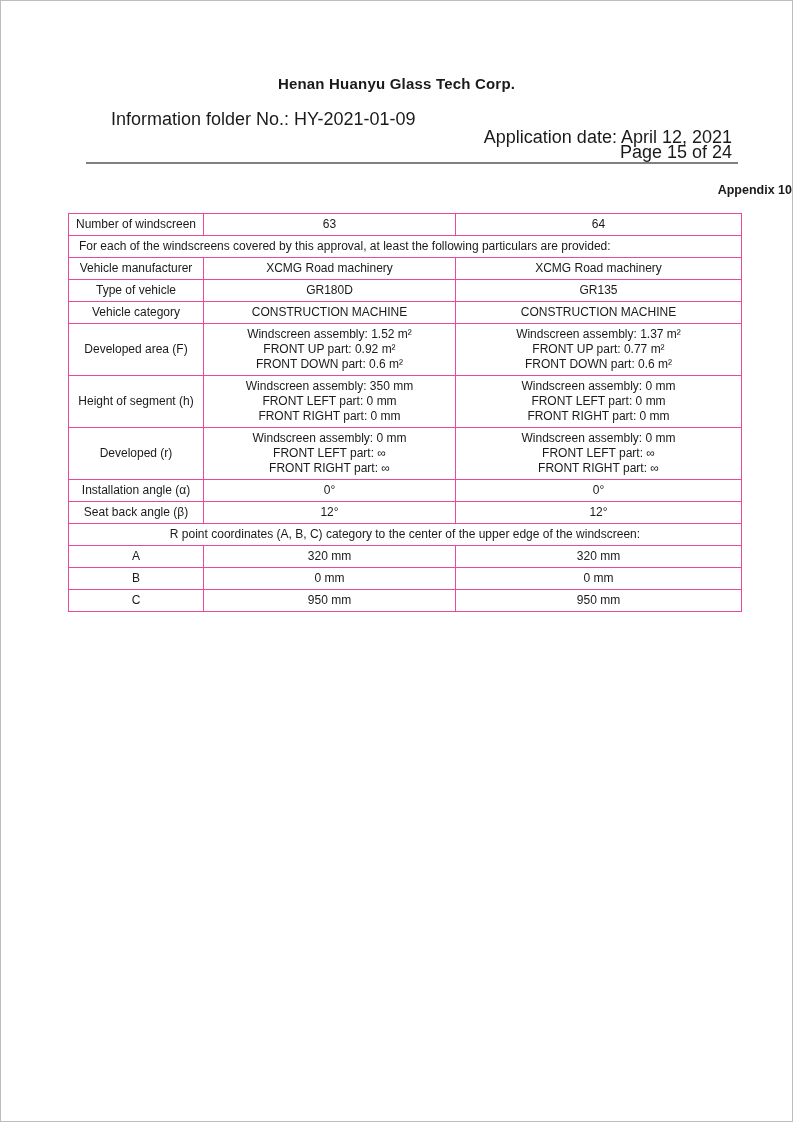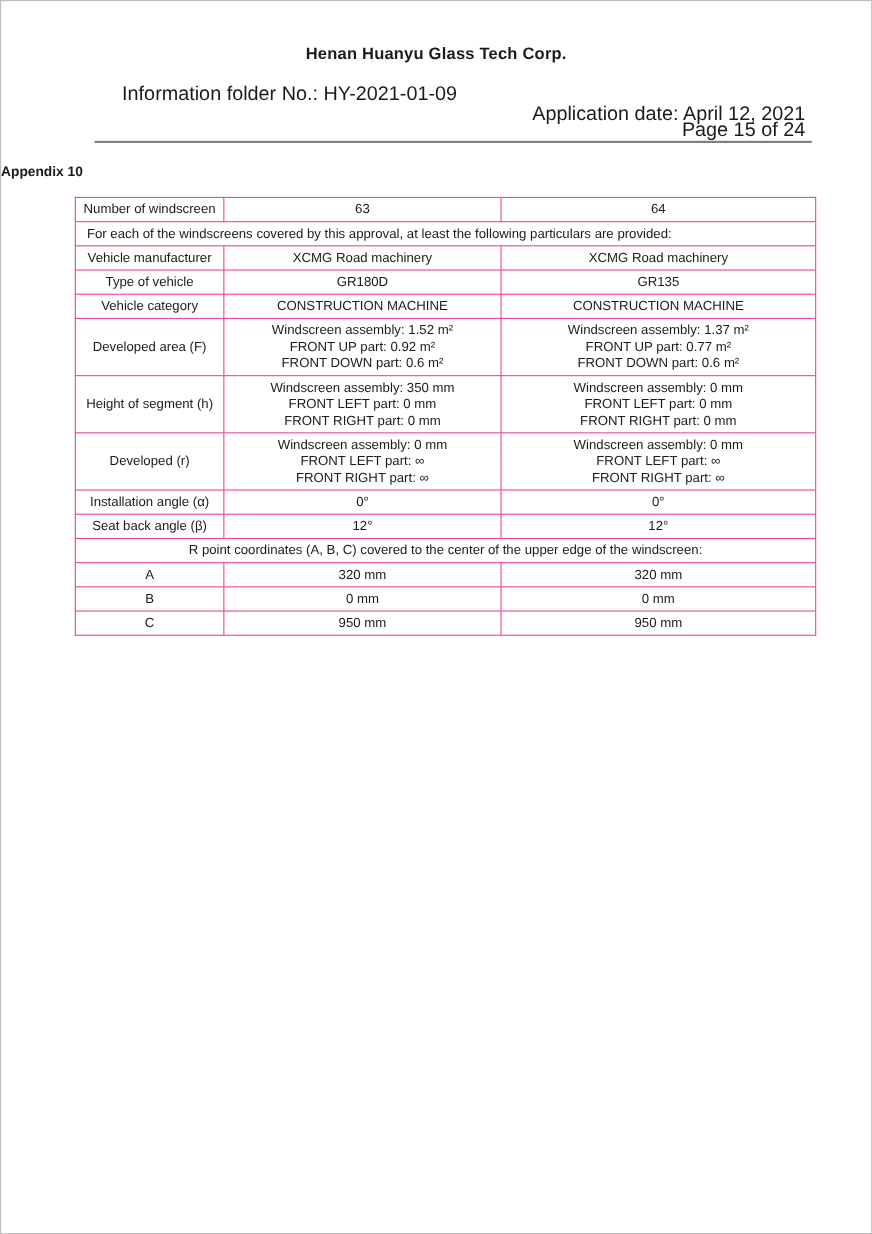--- a/index.html
+++ b/index.html
@@ -6,21 +6,21 @@
   html, body { margin: 0; padding: 0; background: #ffffff; }
   body {
     width: 793px;
     height: 1122px;
     border: 1px solid #bdbdbd;
     font-family: "Liberation Sans", "DejaVu Sans", sans-serif;
     color: #1a1a1a;
     position: relative;
     overflow: hidden;
   }
-  .page { padding-top: 40px; }
+  .page { padding-top: 74px; }
 
   .company-title {
     text-align: center;
     font-size: 15px;
     font-weight: bold;
     letter-spacing: 0.2px;
   }
 
   .meta-row {
     margin: 20px 60px 0 110px;
@@ -35,21 +35,21 @@
   .header-rule {
     margin: 2px 56px 0 85px;
     width: 652px;
     border: none;
     border-top: 2px solid #808080;
     height: 0;
   }
 
   .appendix-title {
     margin-top: 19px;
-    text-align: left;
+    text-align: right;
     font-size: 12.5px;
     font-weight: bold;
   }
   .table-title {
     margin-top: 10px;
     text-align: center;
     font-size: 12.5px;
     font-weight: bold;
   }
 
@@ -140,21 +140,21 @@
           <td class="label-cell">Installation angle (α)</td>
           <td class="value-cell">0°</td>
           <td class="value-cell">0°</td>
         </tr>
         <tr>
           <td class="label-cell">Seat back angle (β)</td>
           <td class="value-cell">12°</td>
           <td class="value-cell">12°</td>
         </tr>
         <tr>
-          <td colspan="3" class="span-cell align-center">R point coordinates (A, B, C) covered to the center of the upper edge of the windscreen:</td>
+          <td colspan="3" class="span-cell align-center">R point coordinates (A, B, C) category to the center of the upper edge of the windscreen:</td>
         </tr>
         <tr>
           <td class="label-cell">A</td>
           <td class="value-cell">320 mm</td>
           <td class="value-cell">320 mm</td>
         </tr>
         <tr>
           <td class="label-cell">B</td>
           <td class="value-cell">0 mm</td>
           <td class="value-cell">0 mm</td>

